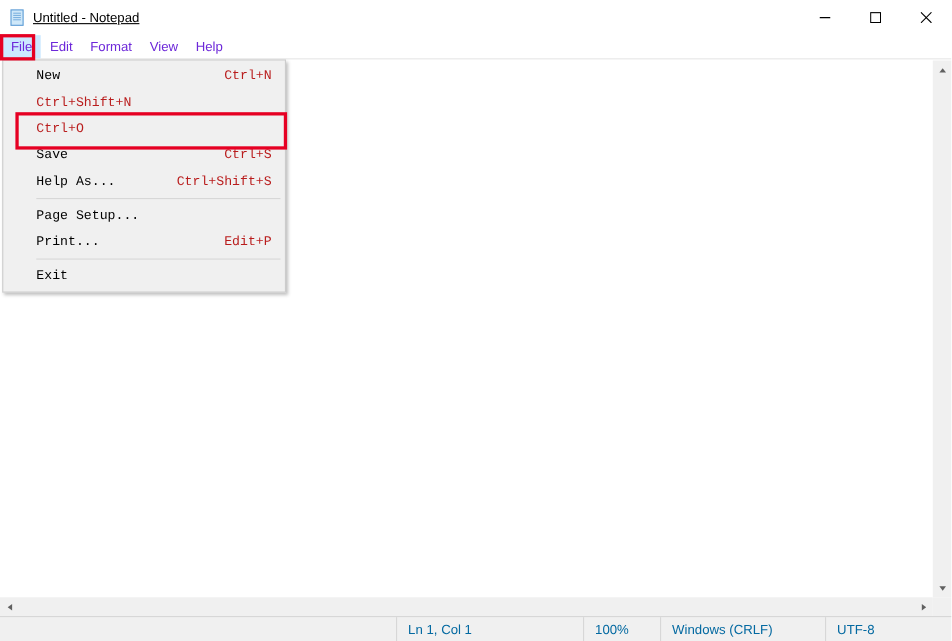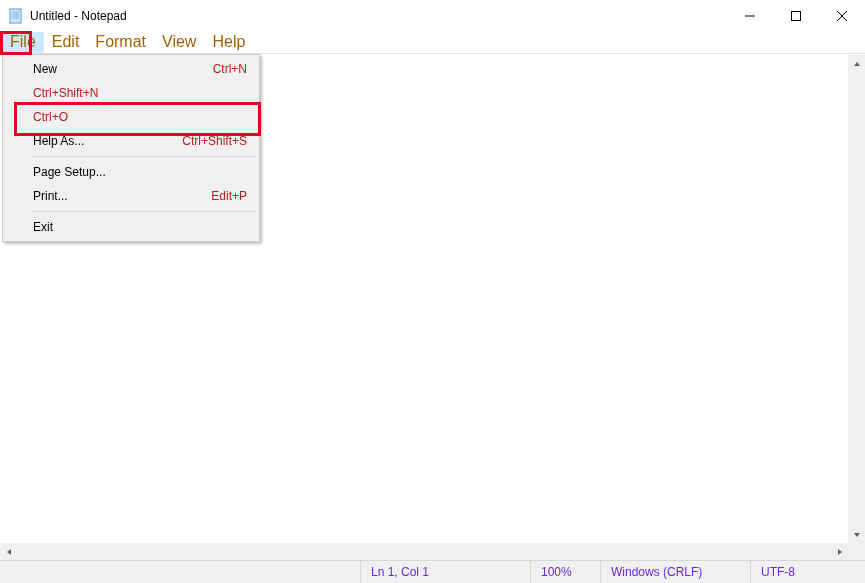--- a/index.html
+++ b/index.html
@@ -12,20 +12,21 @@
       overflow: hidden;
       position: relative;
     }
     
     .titlebar {
       height: 32px;
       display: flex;
       align-items: center;
       background: #fff;
       border-bottom: 1px solid #fff;
+      text-decoration: underline;
     }
     .titlebar-icon {
       width: 16px;
       height: 16px;
       margin-left: 8px;
       margin-right: 6px;
     }
     .titlebar-title {
       font-size: 12px;
       color: #000;
@@ -43,22 +44,22 @@
     
     .menubar {
       height: 22px;
       display: flex;
       align-items: stretch;
       padding-left: 2px;
       border-bottom: 1px solid #e5e5e5;
     }
     .menu-item {
       padding: 2px 8px 4px 8px;
-      font-size: 16px;
-      color: #a16207;
+      font-size: 12px;
+      color: #6d28d9;
       display: flex;
       align-items: center;
     }
     .menu-item.active {
       background: #cce8ff;
     }
     .highlight-red {
       border: 3px solid #e60023;
       position: absolute;
       pointer-events: none;
@@ -77,20 +78,21 @@
       padding: 2px;
     }
     .dd-item {
       display: flex;
       align-items: center;
       height: 24px;
       padding-left: 28px;
       padding-right: 10px;
       font-size: 12px;
       color: #000;
+      font-family: Liberation Mono, monospace;
     }
     .dd-label { flex: 1; }
     .dd-shortcut { color: #b91c1c; }
     .dd-sep {
       height: 1px;
       background: #d7d7d7;
       margin: 3px 2px 3px 28px;
     }
     
     .editor {
@@ -143,21 +145,21 @@
       position: absolute;
       left: 0;
       right: 0;
       bottom: 0;
       height: 23px;
       background: #f0f0f0;
       border-top: 1px solid #d7d7d7;
       display: flex;
       align-items: center;
       font-size: 12px;
-      color: #6d28d9;
+      color: #0369a1;
     }
     .status-cell {
       border-left: 1px solid #d7d7d7;
       padding: 0 10px;
       height: 100%;
       display: flex;
       align-items: center;
     }
     .status-spacer { flex: 1; }
   </style>
@@ -211,20 +213,24 @@
     <span class="dd-label">New</span>
     <span class="dd-shortcut">Ctrl+N</span>
   </div>
   <div class="dd-item">
     <span class="dd-shortcut">Ctrl+Shift+N</span>
   </div>
   <div class="dd-item">
     <span class="dd-shortcut">Ctrl+O</span>
   </div>
   <div class="dd-item">
+    <span class="dd-label">Save</span>
+    <span class="dd-shortcut">Ctrl+S</span>
+  </div>
+  <div class="dd-item">
     <span class="dd-label">Help As...</span>
     <span class="dd-shortcut">Ctrl+Shift+S</span>
   </div>
   <div class="dd-sep"></div>
   <div class="dd-item">
     <span class="dd-label">Page Setup...</span>
     <span class="dd-shortcut"></span>
   </div>
   <div class="dd-item">
     <span class="dd-label">Print...</span>

